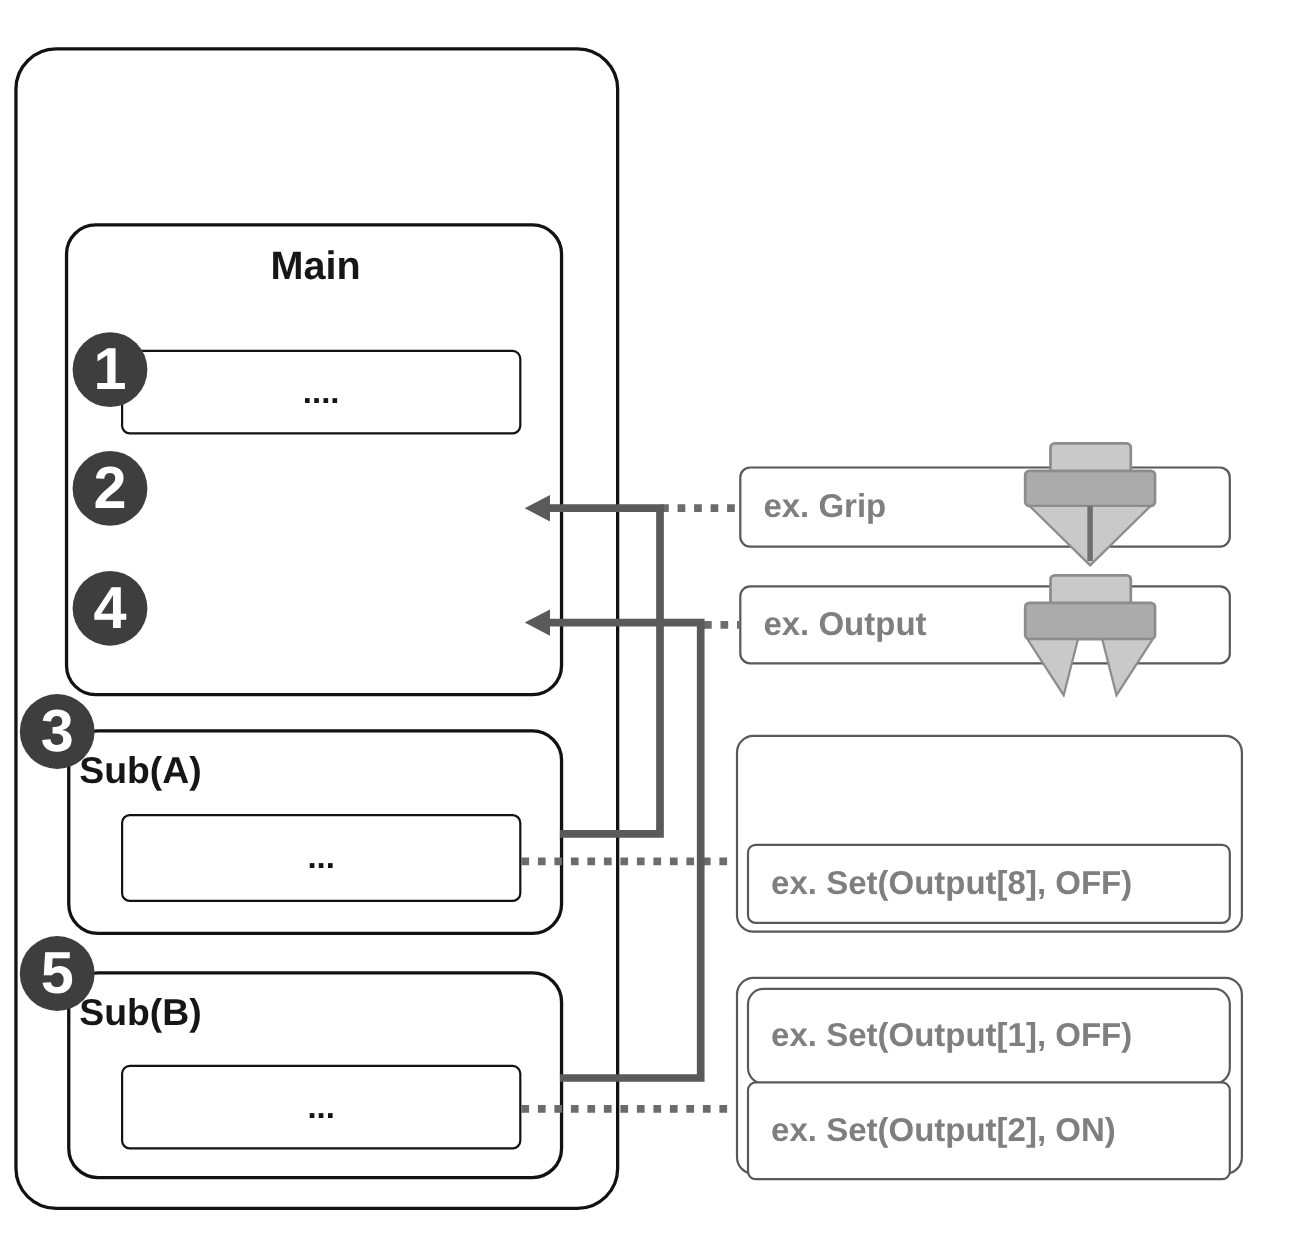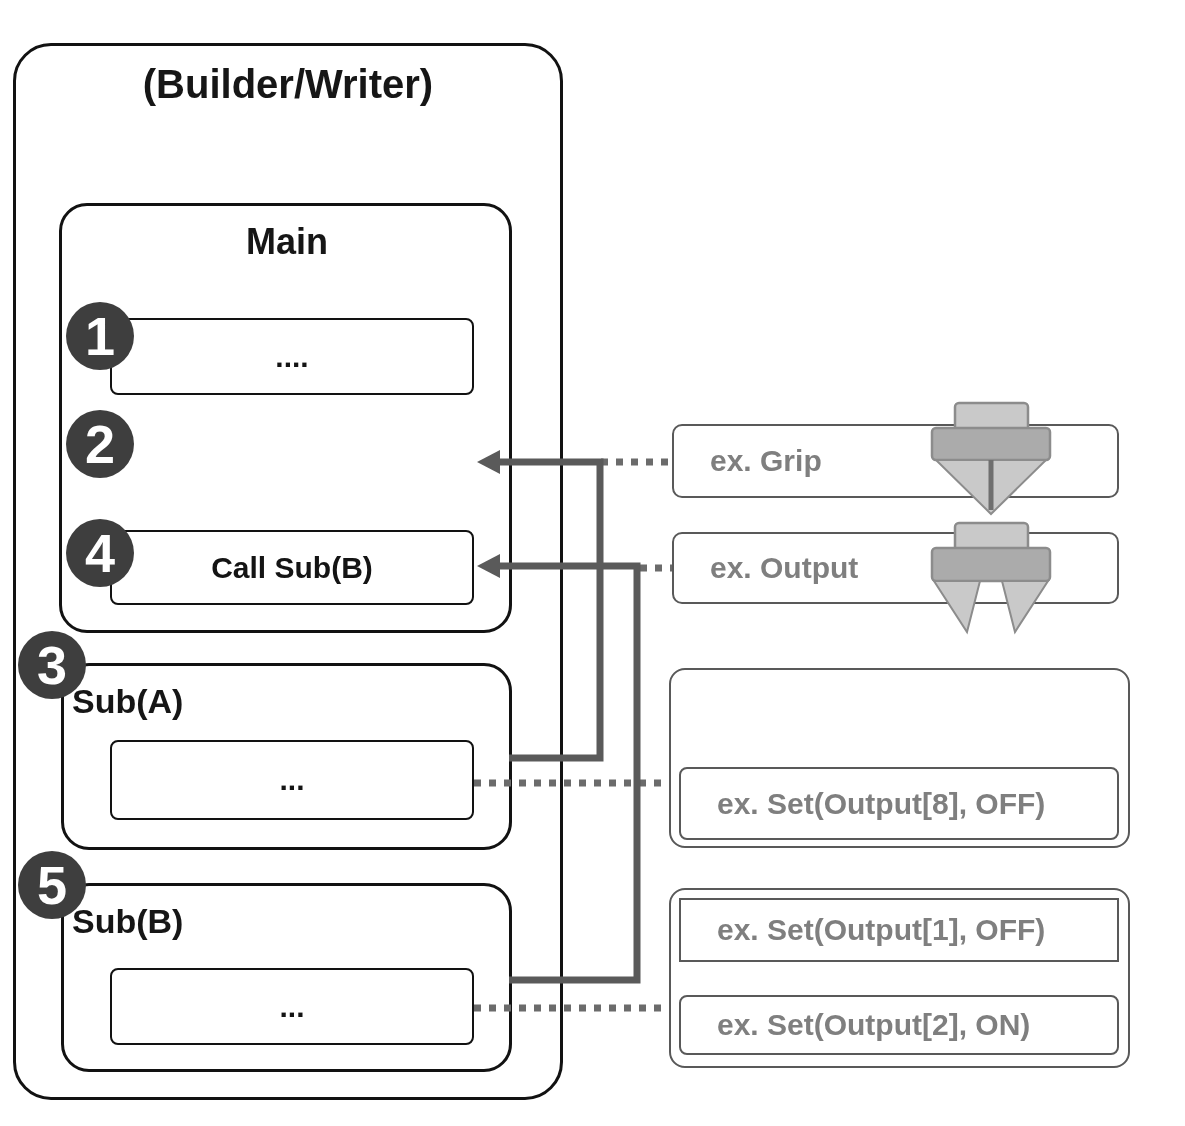--- a/index.html
+++ b/index.html
@@ -9,40 +9,38 @@
   .blackbox{border:3px solid #121212;border-radius:28px;background:#ffffff;}
   .itembox{border:2.5px solid #121212;border-radius:8px;background:#ffffff;
            display:flex;align-items:center;justify-content:center;
            font-weight:bold;font-size:30px;color:#141414;}
   .badge{width:68px;height:68px;border-radius:50%;background:#3e3e3e;color:#ffffff;
          display:flex;align-items:center;justify-content:center;
          font-weight:bold;font-size:54px;z-index:5;}
   .title{font-weight:bold;color:#161616;text-align:center;}
   .subtitle{font-weight:bold;color:#161616;font-size:34px;z-index:6;}
   .graybox{border:2.5px solid #595959;border-radius:10px;background:#ffffff;
-           display:flex;align-items:center;padding-left:36px;
+           display:flex;align-items:center;padding-left:20px;
            font-weight:bold;font-size:30px;color:#7f7f7f;}
   .groupbox{border:2.5px solid #595959;border-radius:16px;background:#ffffff;}
   .overlay{position:absolute;left:0;top:0;z-index:10;pointer-events:none;}
 </style>
 </head>
 <body>
 
 <div class="canvas">
 
   <div class="abs blackbox" style="left:13px;top:43px;width:550px;height:1057px;border-radius:38px;"></div>
   <div class="abs title" style="left:13px;top:60px;width:550px;font-size:40px;line-height:1.22;">
-    <div>(Builder/Writer)</div>
   </div>
 
   <div class="abs blackbox" style="left:59px;top:203px;width:453px;height:430px;"></div>
   <div class="abs title" style="left:59px;top:221px;width:456px;font-size:36px;">Main</div>
 
   <div class="abs itembox" style="left:110px;top:318px;width:364px;height:77px;">....</div>
-  <div class="abs itembox" style="left:110px;top:530px;width:364px;height:75px;">Call Sub(B)</div>
 
   <div class="abs badge" style="left:66px;top:302px;">1</div>
   <div class="abs badge" style="left:66px;top:410px;">2</div>
   <div class="abs badge" style="left:66px;top:519px;">4</div>
   <div class="abs badge" style="left:18px;top:631px;">3</div>
   <div class="abs badge" style="left:18px;top:851px;">5</div>
 
   <div class="abs blackbox" style="left:61px;top:663px;width:451px;height:187px;"></div>
   <div class="abs subtitle" style="left:72px;top:682px;">Sub(A)</div>
   <div class="abs itembox" style="left:110px;top:740px;width:364px;height:80px;">...</div>
@@ -57,24 +55,24 @@
   <div class="abs graybox" style="left:672px;top:532px;width:447px;height:72px;">
     <span>ex. Output</span>
   </div>
 
   <div class="abs groupbox" style="left:669px;top:668px;width:461px;height:180px;"></div>
   <div class="abs graybox" style="left:679px;top:767px;width:440px;height:73px;border-radius:8px;">
     <span>ex. Set(Output[8], OFF)</span>
   </div>
 
   <div class="abs groupbox" style="left:669px;top:888px;width:461px;height:180px;"></div>
-  <div class="abs graybox" style="left:679px;top:898px;width:440px;height:64px;border-radius:0;">
+  <div class="abs graybox" style="left:679px;top:898px;width:440px;height:88px;border-radius:15px;">
     <span>ex. Set(Output[1], OFF)</span>
   </div>
-  <div class="abs graybox" style="left:679px;top:983px;width:440px;height:60px;border-radius:8px;margin-top:12px;">
+  <div class="abs graybox" style="left:679px;top:983px;width:440px;height:90px;border-radius:8px;">
     <span>ex. Set(Output[2], ON)</span>
   </div>
 
   <svg class="overlay" width="1185" height="1126" viewBox="0 0 1185 1126">
 
     <g stroke="#6b6b6b" stroke-width="7" fill="none" stroke-dasharray="7 8">
       <path d="M601 462 H672"></path>
       <path d="M640 568 H672"></path>
       <path d="M474 783 H669"></path>
       <path d="M474 1008 H669"></path>

